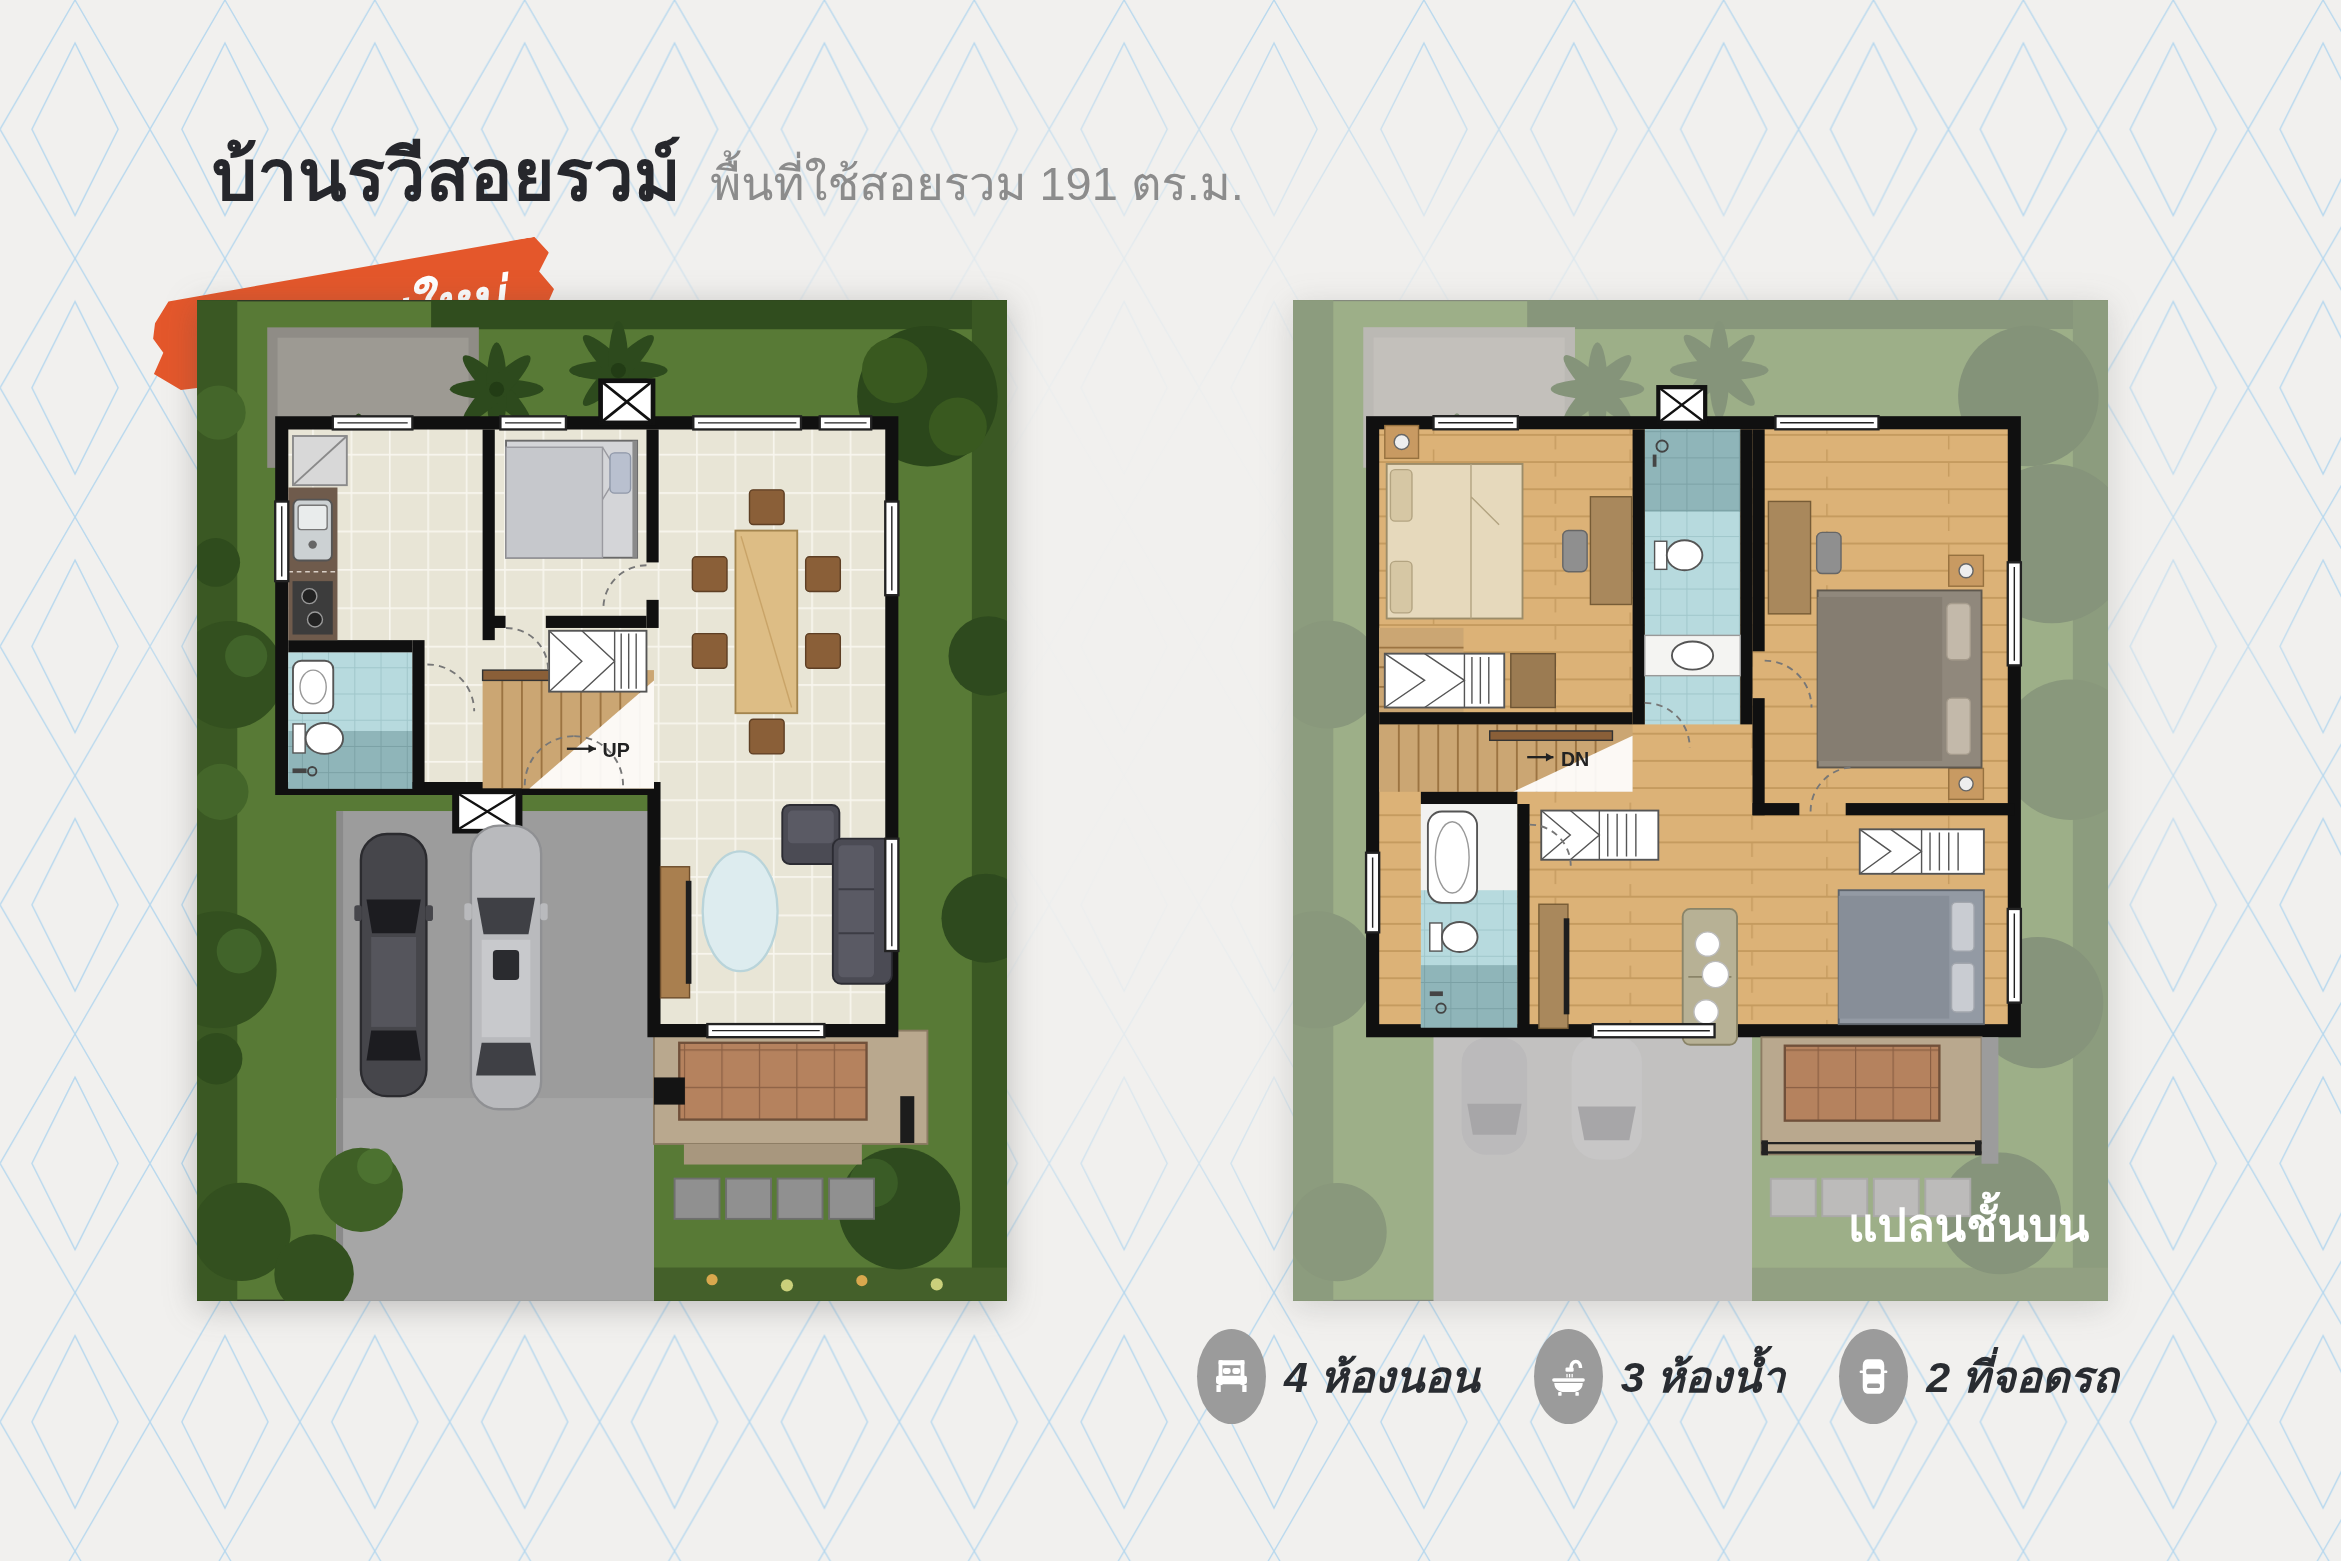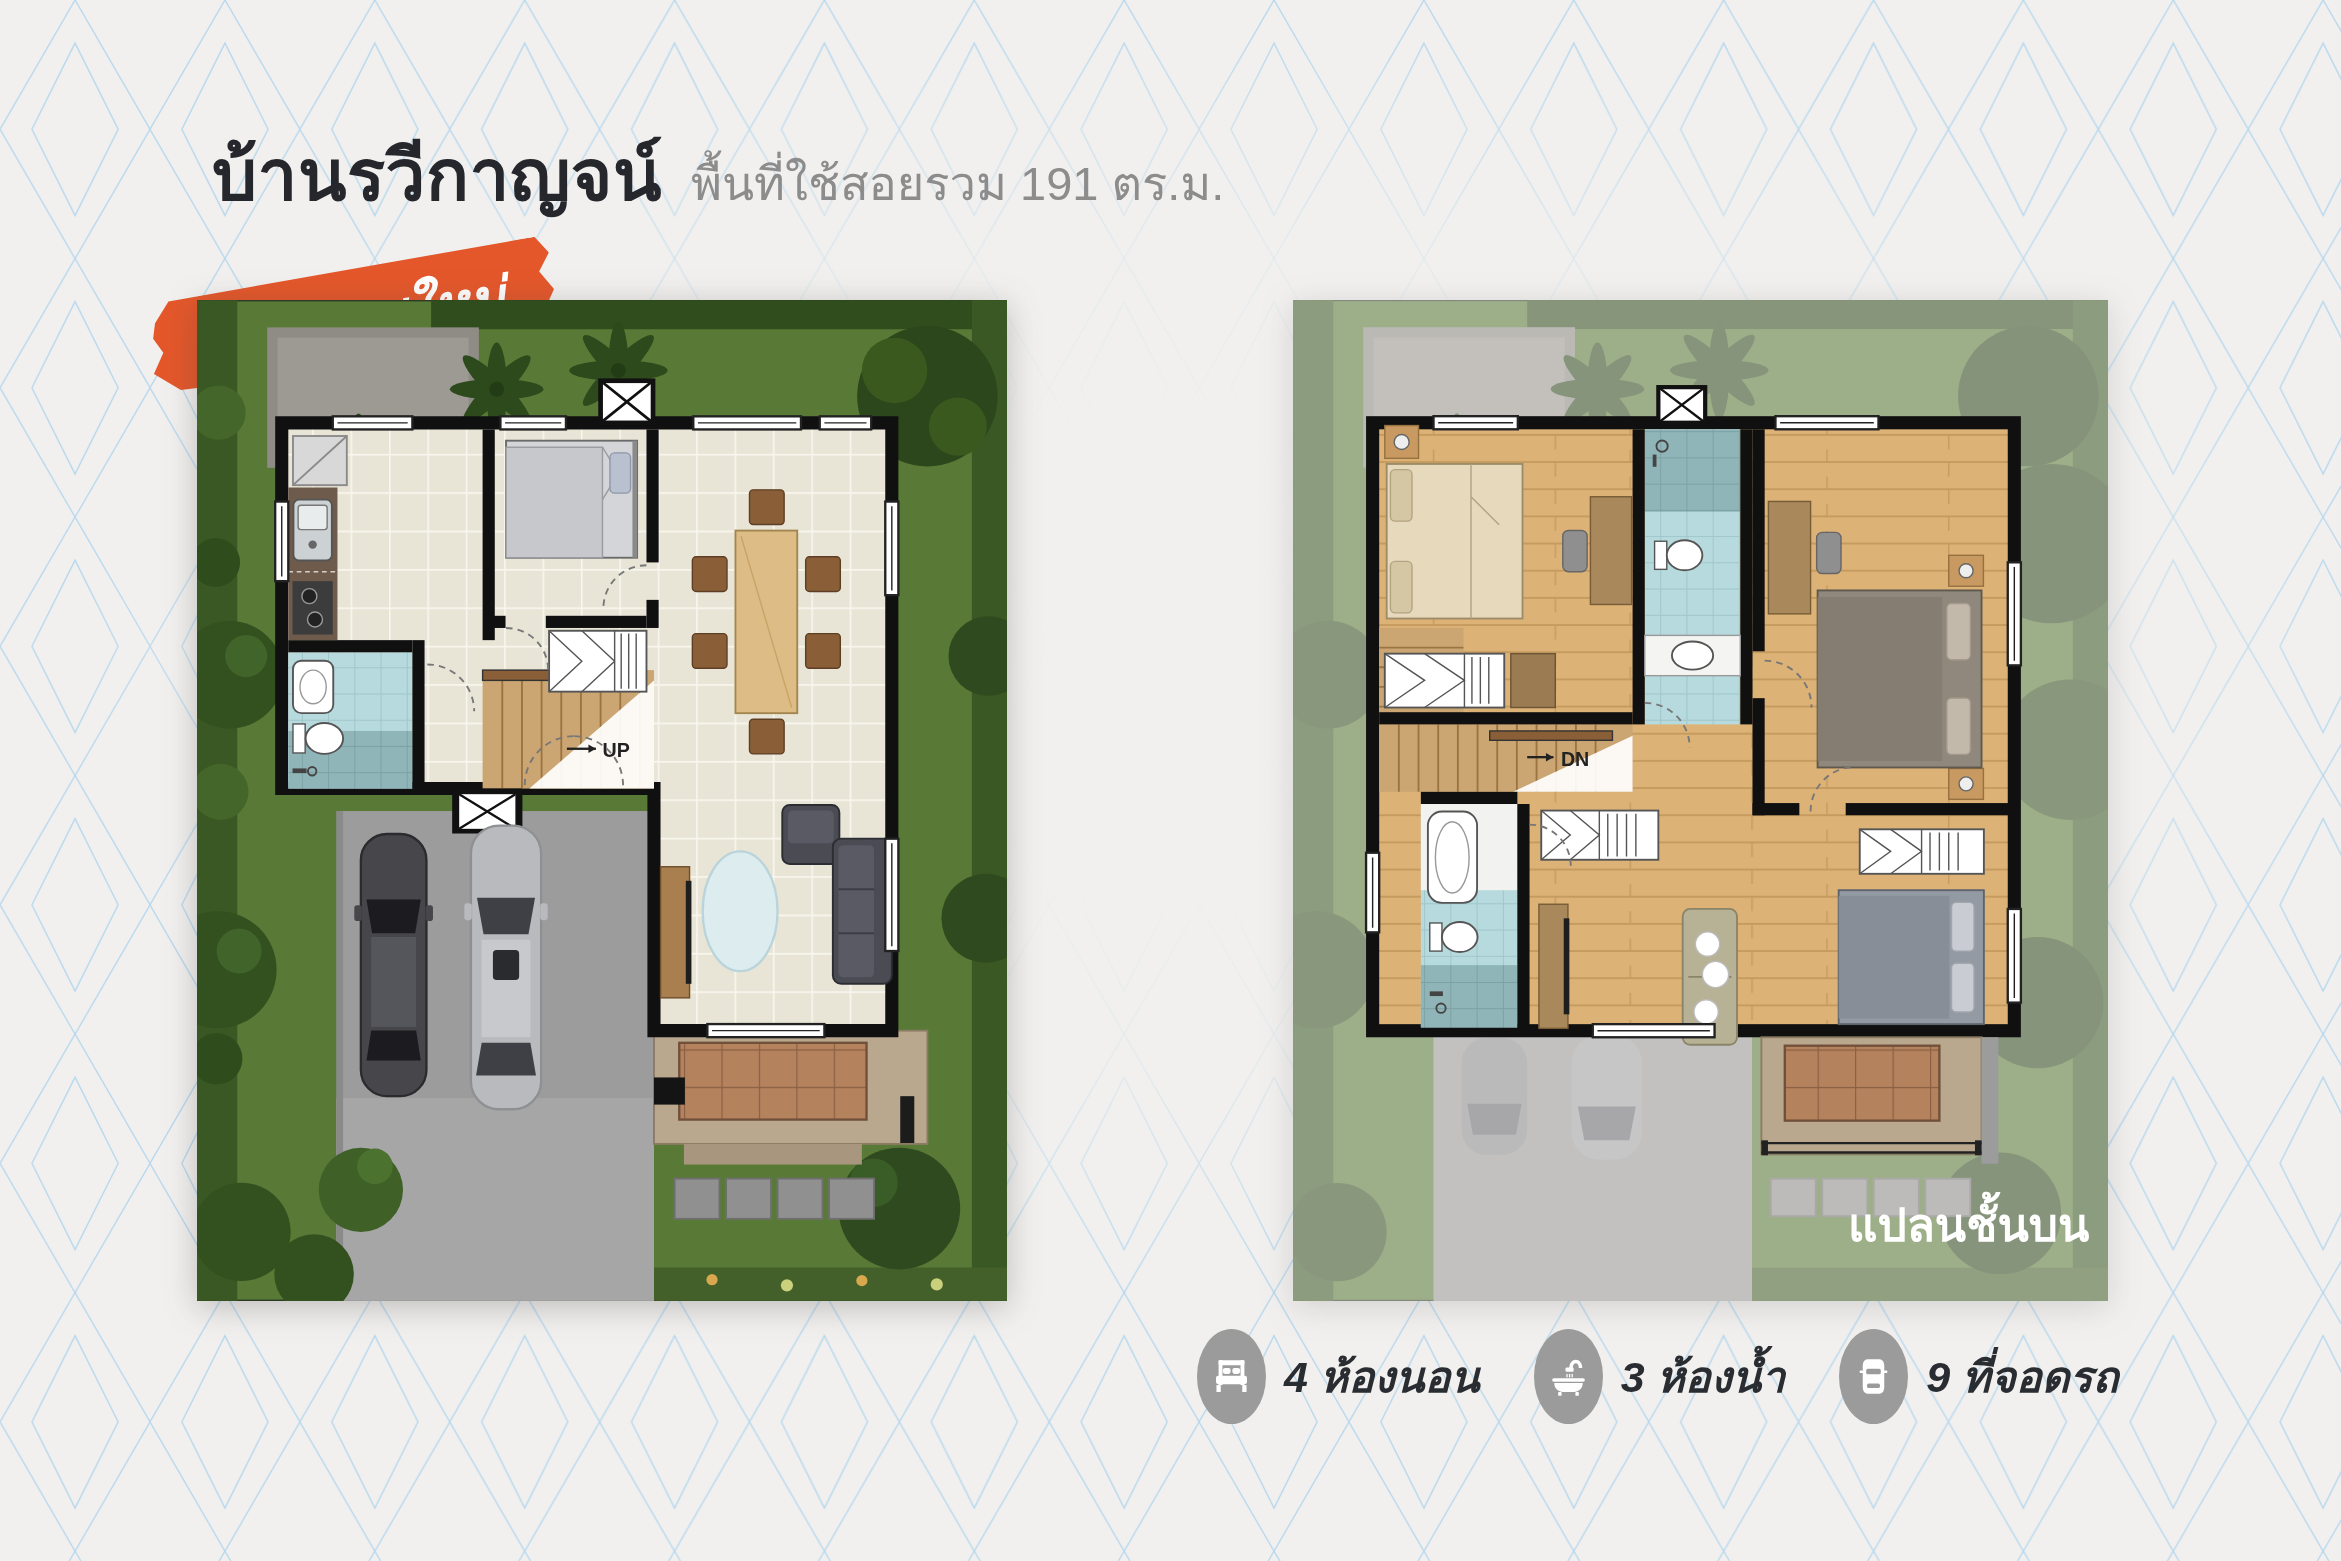--- a/index.html
+++ b/index.html
@@ -44,21 +44,21 @@
     <pattern id="bgpat" width="320" height="552" patternUnits="userSpaceOnUse">
       <path d="M160,0 L320,276 L160,552 L0,276 Z" fill="none" stroke="#b7d8ee" stroke-width="3"></path>
       <path d="M160,92 L252,276 L160,460 L68,276 Z" fill="none" stroke="#b7d8ee" stroke-width="3"></path>
     </pattern>
   </defs>
   <rect width="5000" height="3333" fill="url(#bgpat)"></rect>
 </svg>
 <div class="bg-fade"></div>
 
 <div class="header">
-  <div class="title">บ้านรวีกาญจน์</div>
+  <div class="title">บ้านรวีสอยรวม์</div>
   <div class="subtitle">พื้นที่ใช้สอยรวม 191 ตร.ม.</div>
 </div>
 
 <div class="badge">
   <div class="t">
     <span class="reg">บ้าน</span><span class="bold">แบบใหม่</span>
   </div>
 </div>
 
 <svg class="plan plan-ground" viewBox="0 0 1730 2137">
@@ -537,16 +537,16 @@
   <div class="stat">
     <div class="stat-badge">
       <svg width="43" height="43" viewBox="0 0 100 100">
         <path d="M36,10 h28 c7,0 11,7 11,16 v48 c0,9 -4,16 -11,16 h-28 c-7,0 -11,-7 -11,-16 v-48 c0,-9 4,-16 11,-16 z" fill="#ffffff"></path>
         <rect x="33" y="32" width="34" height="13" rx="4" fill="#9b9b9b"></rect>
         <rect x="35" y="66" width="30" height="11" rx="4" fill="#9b9b9b"></rect>
         <rect x="18" y="36" width="8" height="6" rx="2" fill="#ffffff"></rect>
         <rect x="74" y="36" width="8" height="6" rx="2" fill="#ffffff"></rect>
       </svg>
     </div>
-    <div class="stat-label">9 ที่จอดรถ</div>
+    <div class="stat-label">2 ที่จอดรถ</div>
   </div>
 </div>
 
 
 </body></html>

